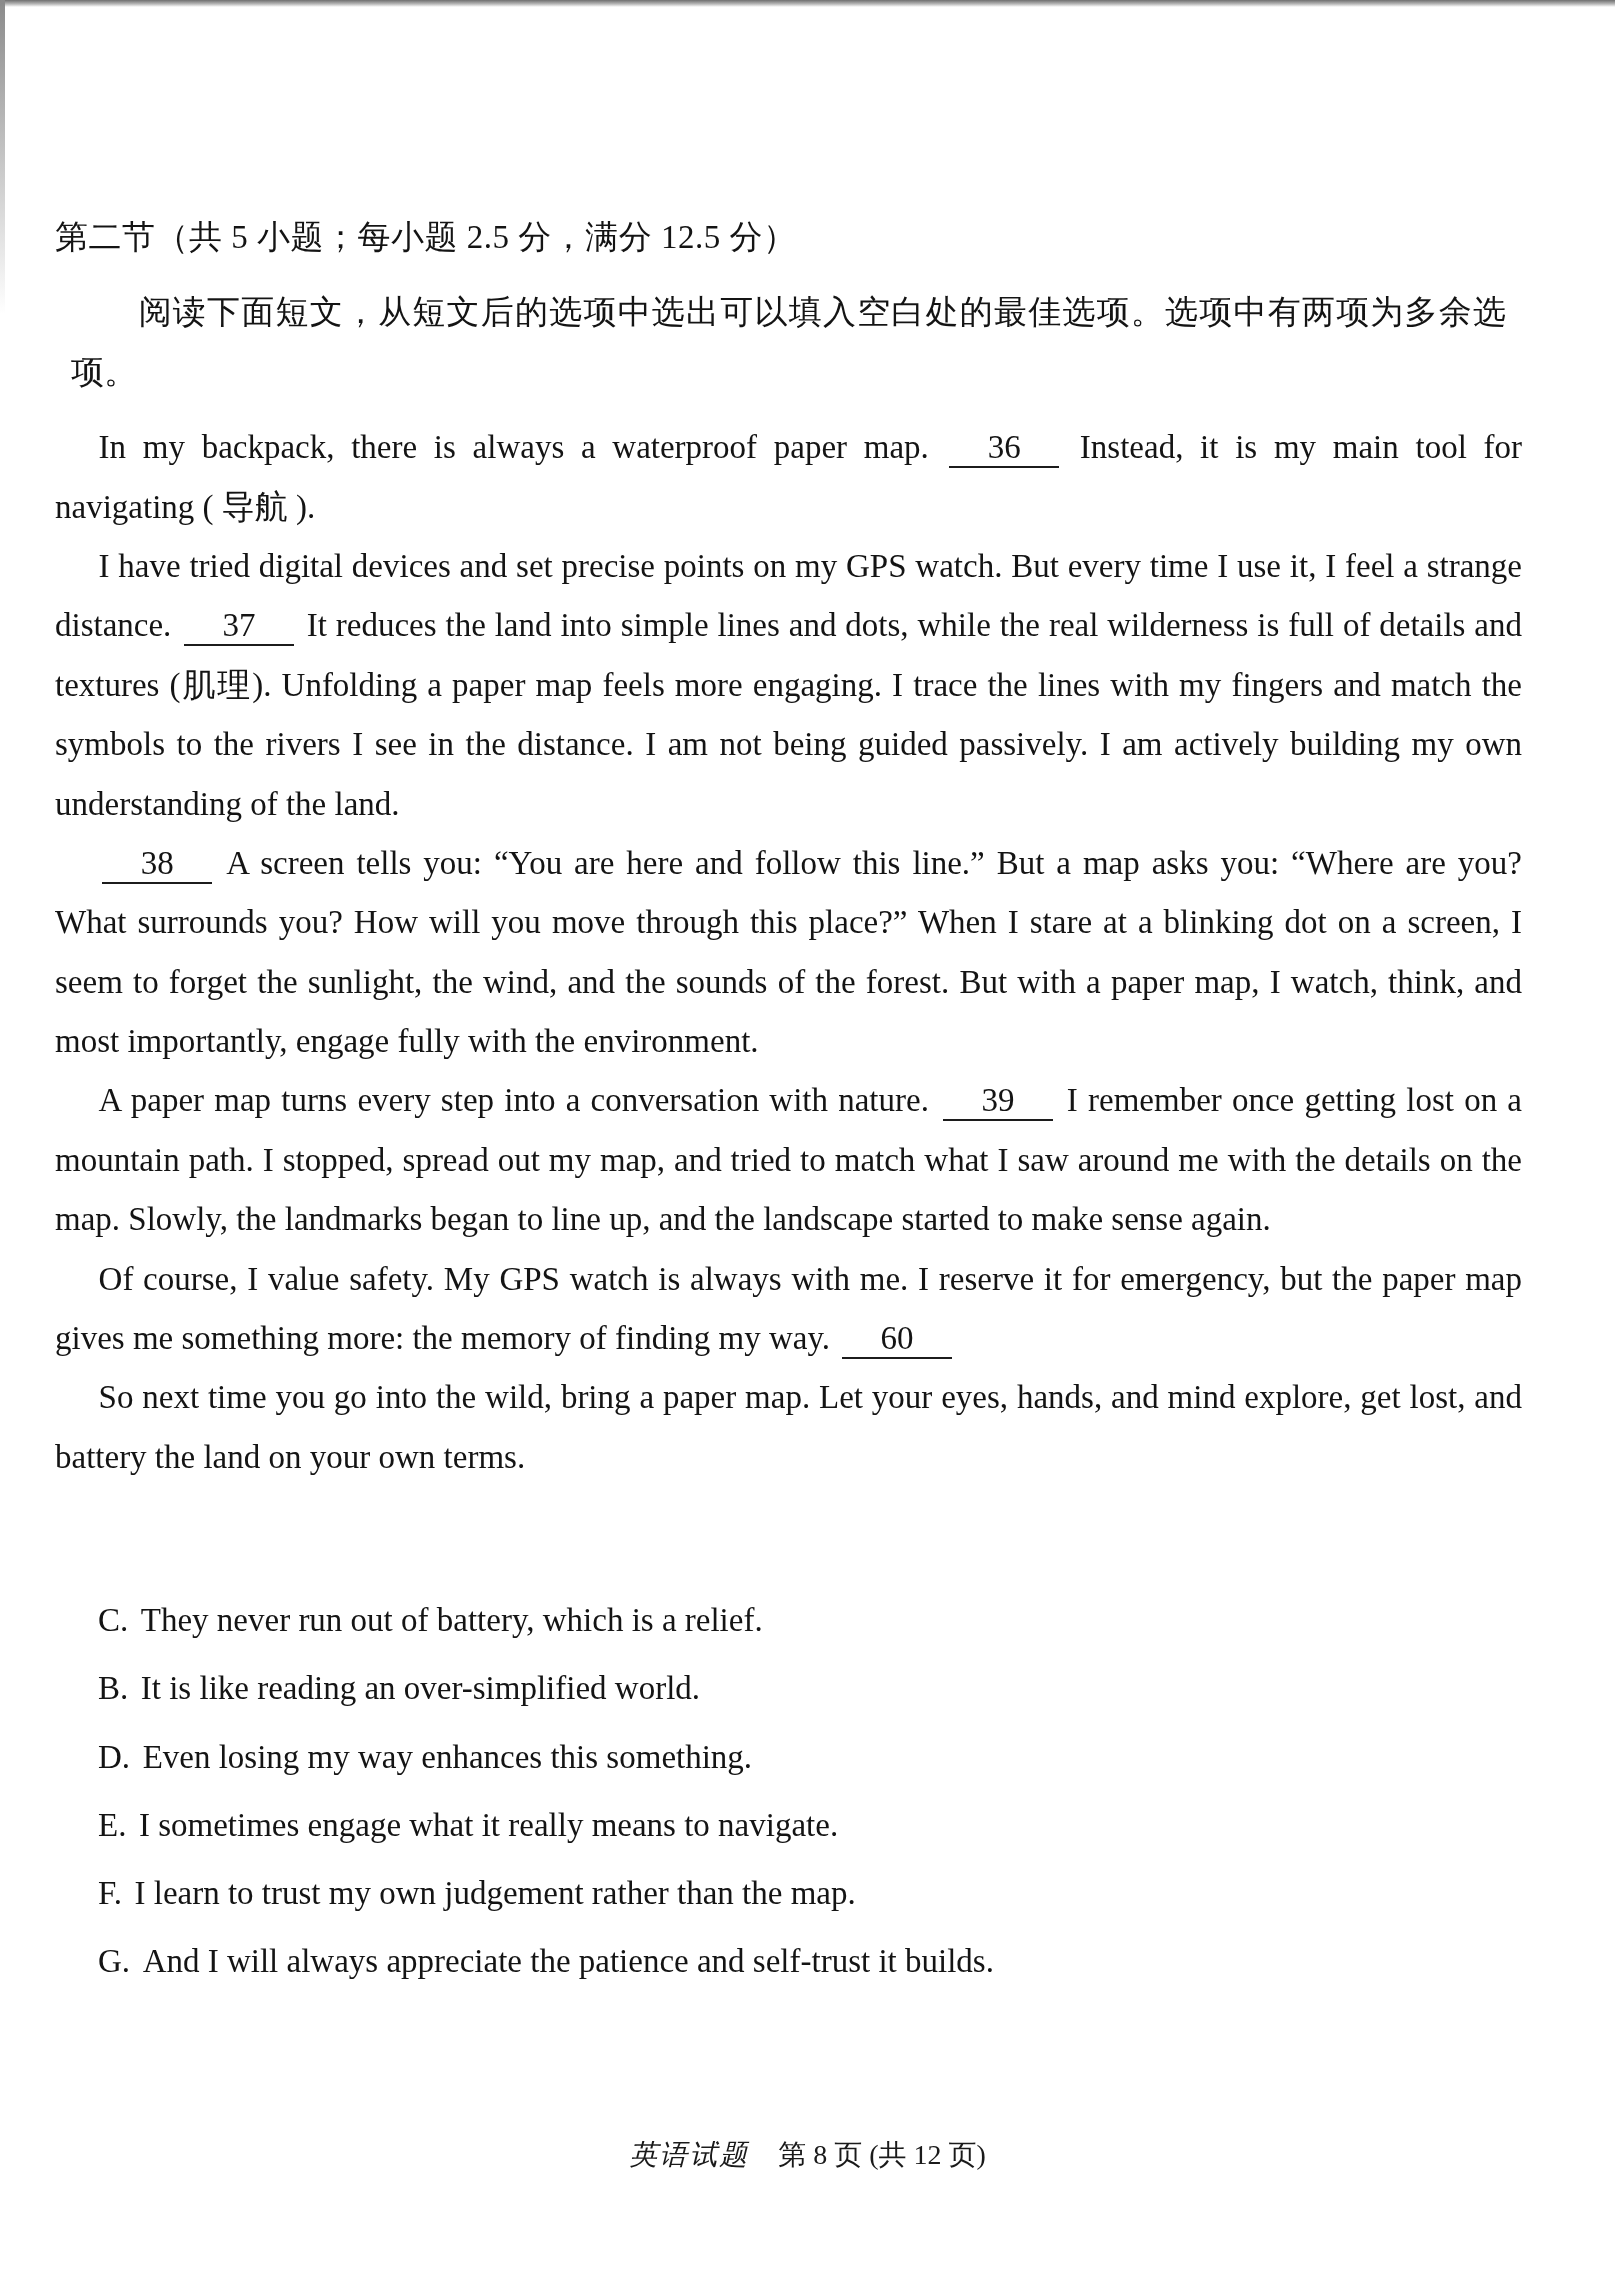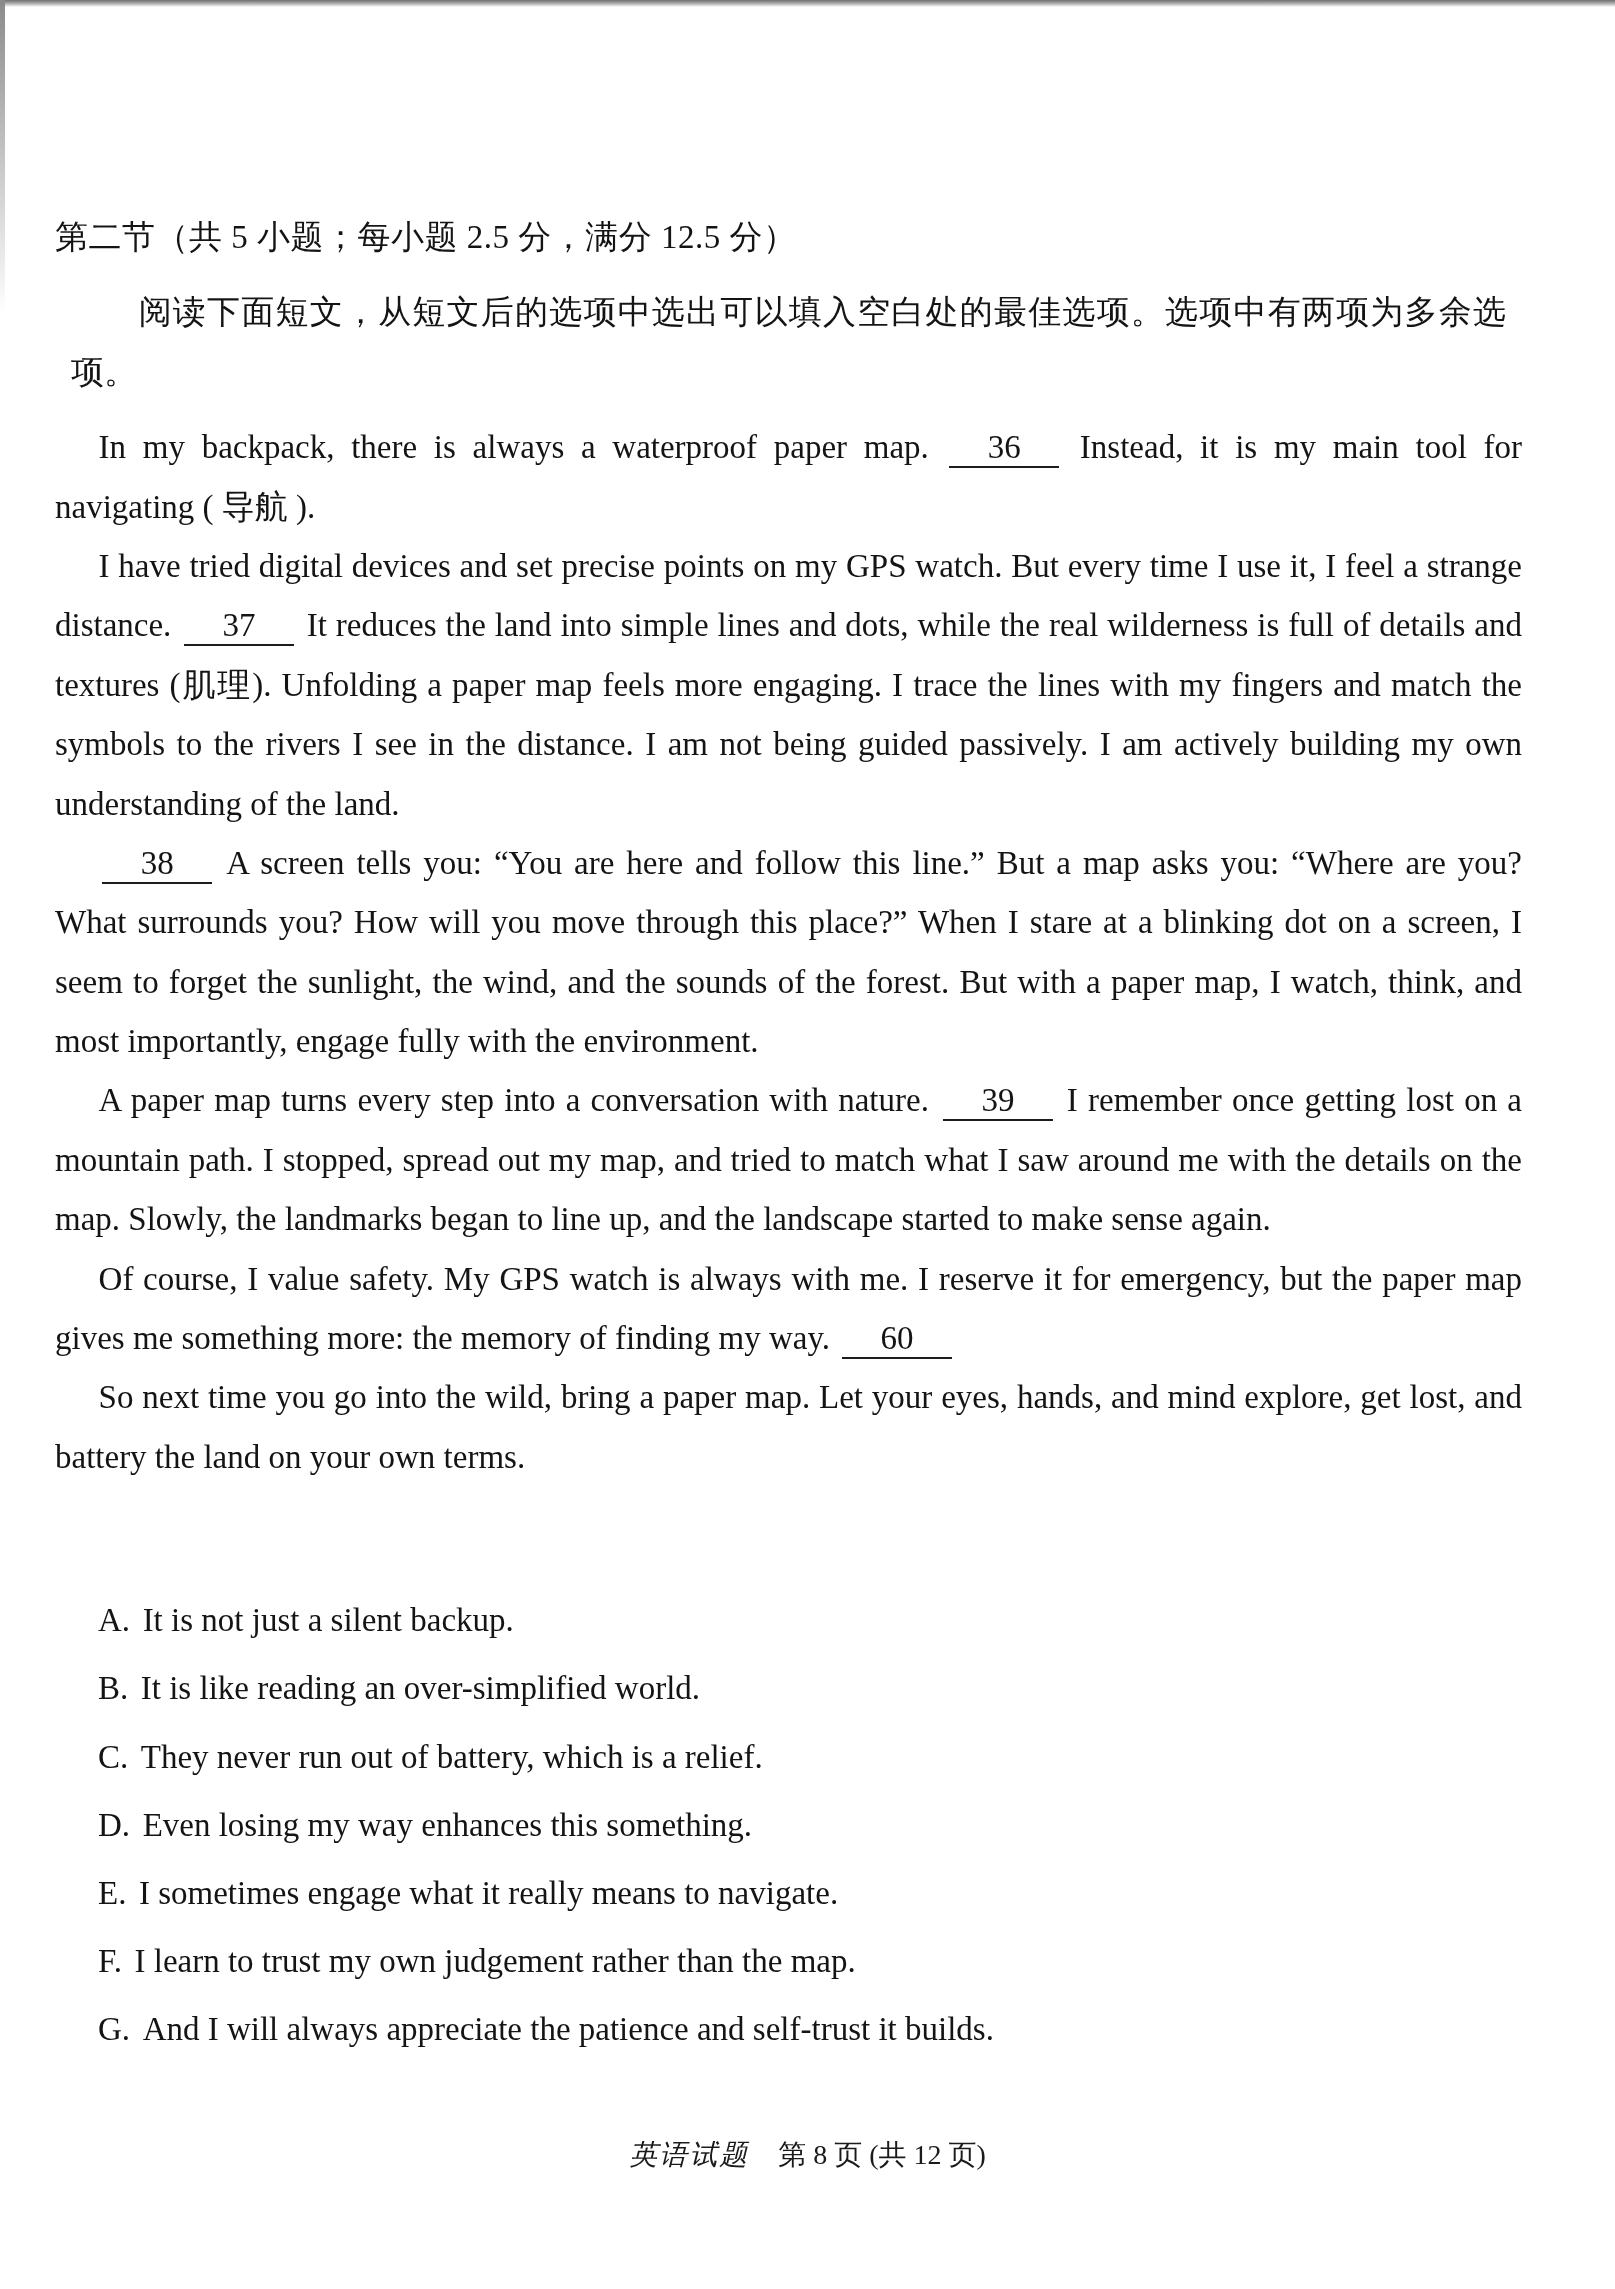--- a/index.html
+++ b/index.html
@@ -94,23 +94,22 @@
   <div class="passage">
     <p>In my backpack, there is always a waterproof paper map. <span class="blank">36</span> Instead, it is my main tool for navigating ( 导航 ).</p>
     <p>I have tried digital devices and set precise points on my GPS watch. But every time I use it, I feel a strange distance. <span class="blank">37</span> It reduces the land into simple lines and dots, while the real wilderness is full of details and textures (肌理). Unfolding a paper map feels more engaging. I trace the lines with my fingers and match the symbols to the rivers I see in the distance. I am not being guided passively. I am actively building my own understanding of the land.</p>
     <p><span class="blank">38</span> A screen tells you: “You are here and follow this line.” But a map asks you: “Where are you? What surrounds you? How will you move through this place?” When I stare at a blinking dot on a screen, I seem to forget the sunlight, the wind, and the sounds of the forest. But with a paper map, I watch, think, and most importantly, engage fully with the environment.</p>
     <p>A paper map turns every step into a conversation with nature. <span class="blank">39</span> I remember once getting lost on a mountain path. I stopped, spread out my map, and tried to match what I saw around me with the details on the map. Slowly, the landmarks began to line up, and the landscape started to make sense again.</p>
     <p>Of course, I value safety. My GPS watch is always with me. I reserve it for emergency, but the paper map gives me something more: the memory of finding my way. <span class="blank">60</span></p>
     <p>So next time you go into the wild, bring a paper map. Let your eyes, hands, and mind explore, get lost, and battery the land on your own terms.</p>
   </div>
 
   <div class="options">
-    <div class="option-row"><span class="option-label">A.</span><span>It is not just a silent backup.</span></div>
+    <div class="option-row"><span class="option-label">C.</span><span>They never run out of battery, which is a relief.</span></div>
     <div class="option-row"><span class="option-label">B.</span><span>It is like reading an over-simplified world.</span></div>
-    <div class="option-row"><span class="option-label">C.</span><span>They never run out of battery, which is a relief.</span></div>
     <div class="option-row"><span class="option-label">D.</span><span>Even losing my way enhances this something.</span></div>
     <div class="option-row"><span class="option-label">E.</span><span>I sometimes engage what it really means to navigate.</span></div>
     <div class="option-row"><span class="option-label">F.</span><span>I learn to trust my own judgement rather than the map.</span></div>
     <div class="option-row"><span class="option-label">G.</span><span>And I will always appreciate the patience and self-trust it builds.</span></div>
   </div>
 
 </div>
 
 <div class="footer">
   <span class="subject">英语试题</span><span>第 8 页 (共 12 页)</span>

